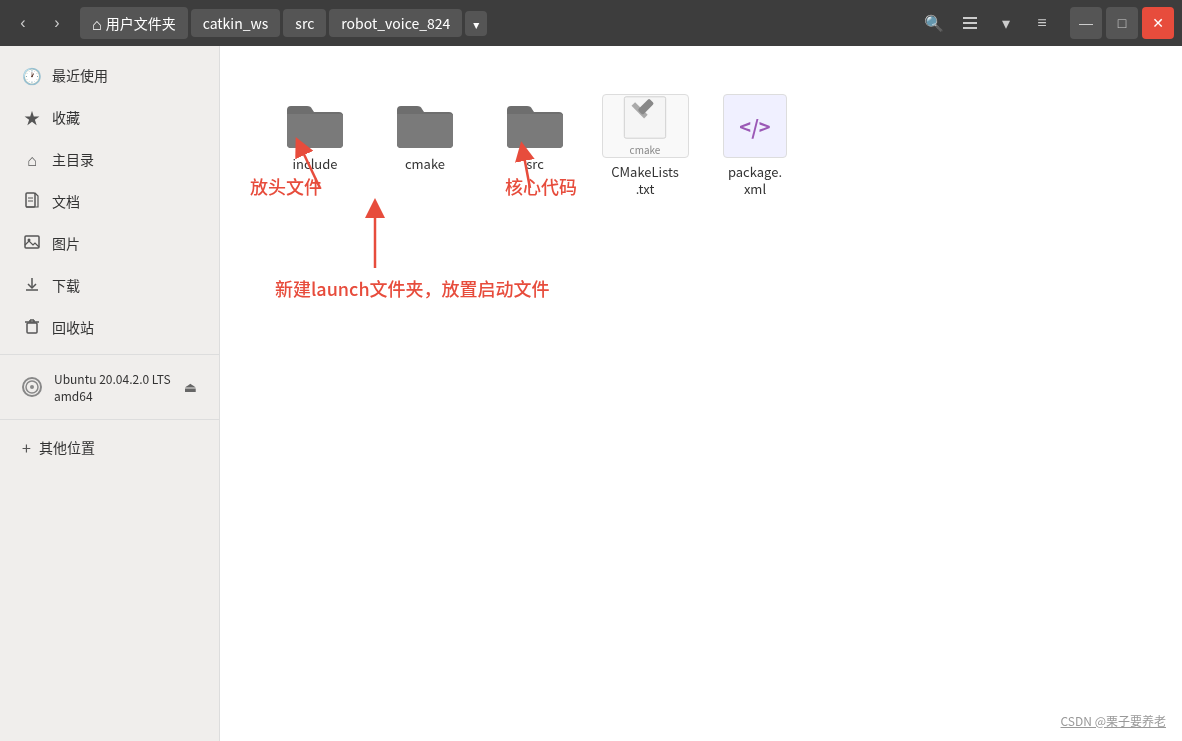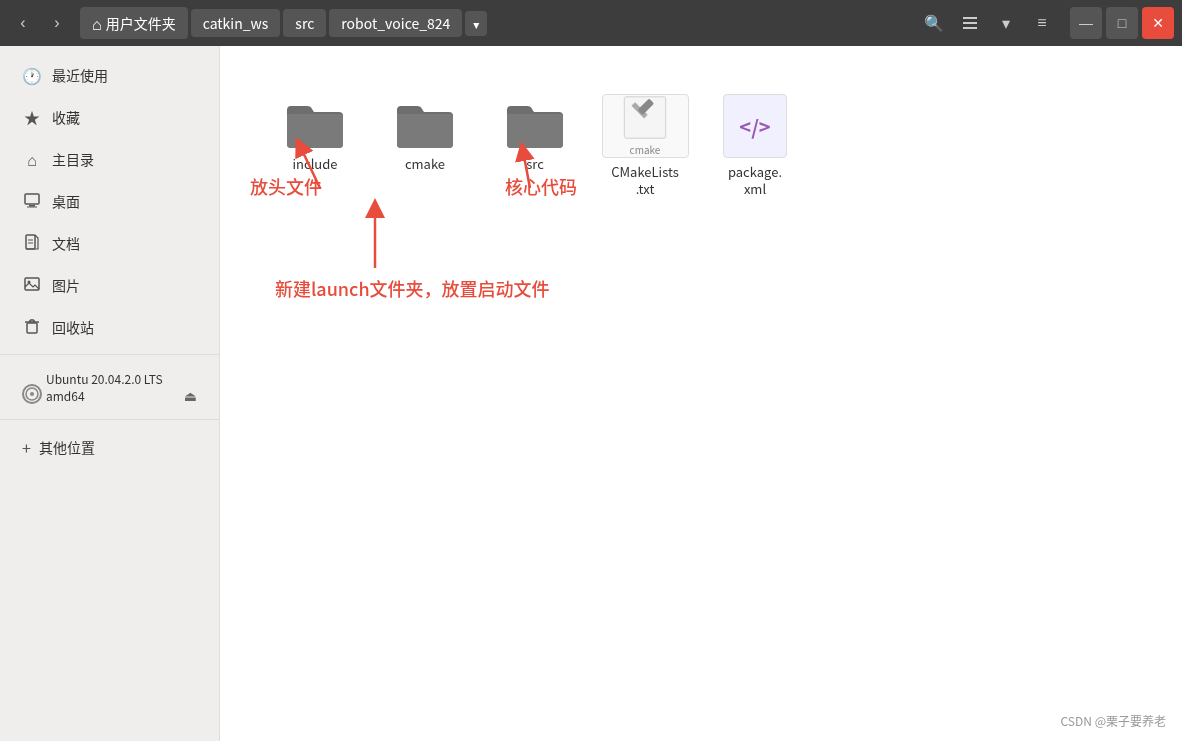--- a/index.html
+++ b/index.html
@@ -141,22 +141,22 @@
       text-align: center;
       color: #555;
     }
     .sidebar-divider {
       height: 1px;
       background: #ddd;
       margin: 6px 0;
     }
     .sidebar-device {
       display: flex;
-      align-items: flex-end;
-      gap: 4px;
+      align-items: center;
+      gap: 12px;
       padding: 8px 16px;
       cursor: pointer;
       font-size: 13px;
       color: #333;
       border-radius: 6px;
       margin: 1px 6px;
     }
     .sidebar-device .device-icon {
       width: 20px;
       height: 20px;
@@ -269,20 +269,21 @@
       pointer-events: none;
     }
 
     
     .watermark {
       position: absolute;
       bottom: 12px;
       right: 16px;
       font-size: 12px;
       color: #999;
+      text-decoration: underline;
     }
   </style>
 </head>
 <body>
 
 <div class="titlebar">
   <button class="titlebar-btn">‹</button>
   <button class="titlebar-btn">›</button>
   <div class="breadcrumb-area">
     <div class="breadcrumb-item">
@@ -331,47 +332,47 @@
       <span class="icon">★</span>
       <span>收藏</span>
     </div>
     <div class="sidebar-item">
       <span class="icon">⌂</span>
       <span>主目录</span>
     </div>
     <div class="sidebar-item">
       <span class="icon">
         <svg width="16" height="16" viewBox="0 0 16 16">
-            <rect x="1" y="2" width="14" height="10" rx="1" fill="none" stroke="#555" stroke-width="1.5"></rect>
-            <rect x="5" y="13" width="6" height="1.5" fill="#555"></rect>
-            <rect x="3" y="14.5" width="10" height="1" fill="#555"></rect>
-          </svg>
-      </span>
-      <span>桌面</span>
-    </div>
-    <div class="sidebar-item">
-      <span class="icon">
-        <svg width="16" height="16" viewBox="0 0 16 16">
             <rect x="2" y="1" width="9" height="14" rx="1" fill="none" stroke="#555" stroke-width="1.5"></rect>
             <polyline points="11,1 14,4 14,15 2,15" fill="none" stroke="#555" stroke-width="1.2"></polyline>
             <line x1="4" y1="6" x2="9" y2="6" stroke="#555" stroke-width="1"></line>
             <line x1="4" y1="9" x2="9" y2="9" stroke="#555" stroke-width="1"></line>
           </svg>
       </span>
       <span>文档</span>
     </div>
     <div class="sidebar-item">
       <span class="icon">
         <svg width="16" height="16" viewBox="0 0 16 16">
             <rect x="1" y="2" width="14" height="12" rx="1" fill="none" stroke="#555" stroke-width="1.5"></rect>
             <circle cx="5" cy="6" r="1.5" fill="#555"></circle>
             <polyline points="1,11 5,7 9,11 11,9 15,13" fill="none" stroke="#555" stroke-width="1.2"></polyline>
           </svg>
       </span>
       <span>图片</span>
+    </div>
+    <div class="sidebar-item">
+      <span class="icon">
+        <svg width="16" height="16" viewBox="0 0 16 16">
+            <line x1="8" y1="2" x2="8" y2="11" stroke="#555" stroke-width="1.5"></line>
+            <polyline points="4,8 8,12 12,8" fill="none" stroke="#555" stroke-width="1.5"></polyline>
+            <line x1="2" y1="14" x2="14" y2="14" stroke="#555" stroke-width="1.5"></line>
+          </svg>
+      </span>
+      <span>下载</span>
     </div>
     <div class="sidebar-item">
       <span class="icon">
         <svg width="16" height="16" viewBox="0 0 16 16">
             <rect x="3" y="5" width="10" height="10" rx="1" fill="none" stroke="#555" stroke-width="1.5"></rect>
             <line x1="1" y1="4" x2="15" y2="4" stroke="#555" stroke-width="1.5"></line>
             <line x1="6" y1="4" x2="6" y2="2" stroke="#555" stroke-width="1.5"></line>
             <line x1="10" y1="4" x2="10" y2="2" stroke="#555" stroke-width="1.5"></line>
             <line x1="6" y1="2" x2="10" y2="2" stroke="#555" stroke-width="1.5"></line>
           </svg>

